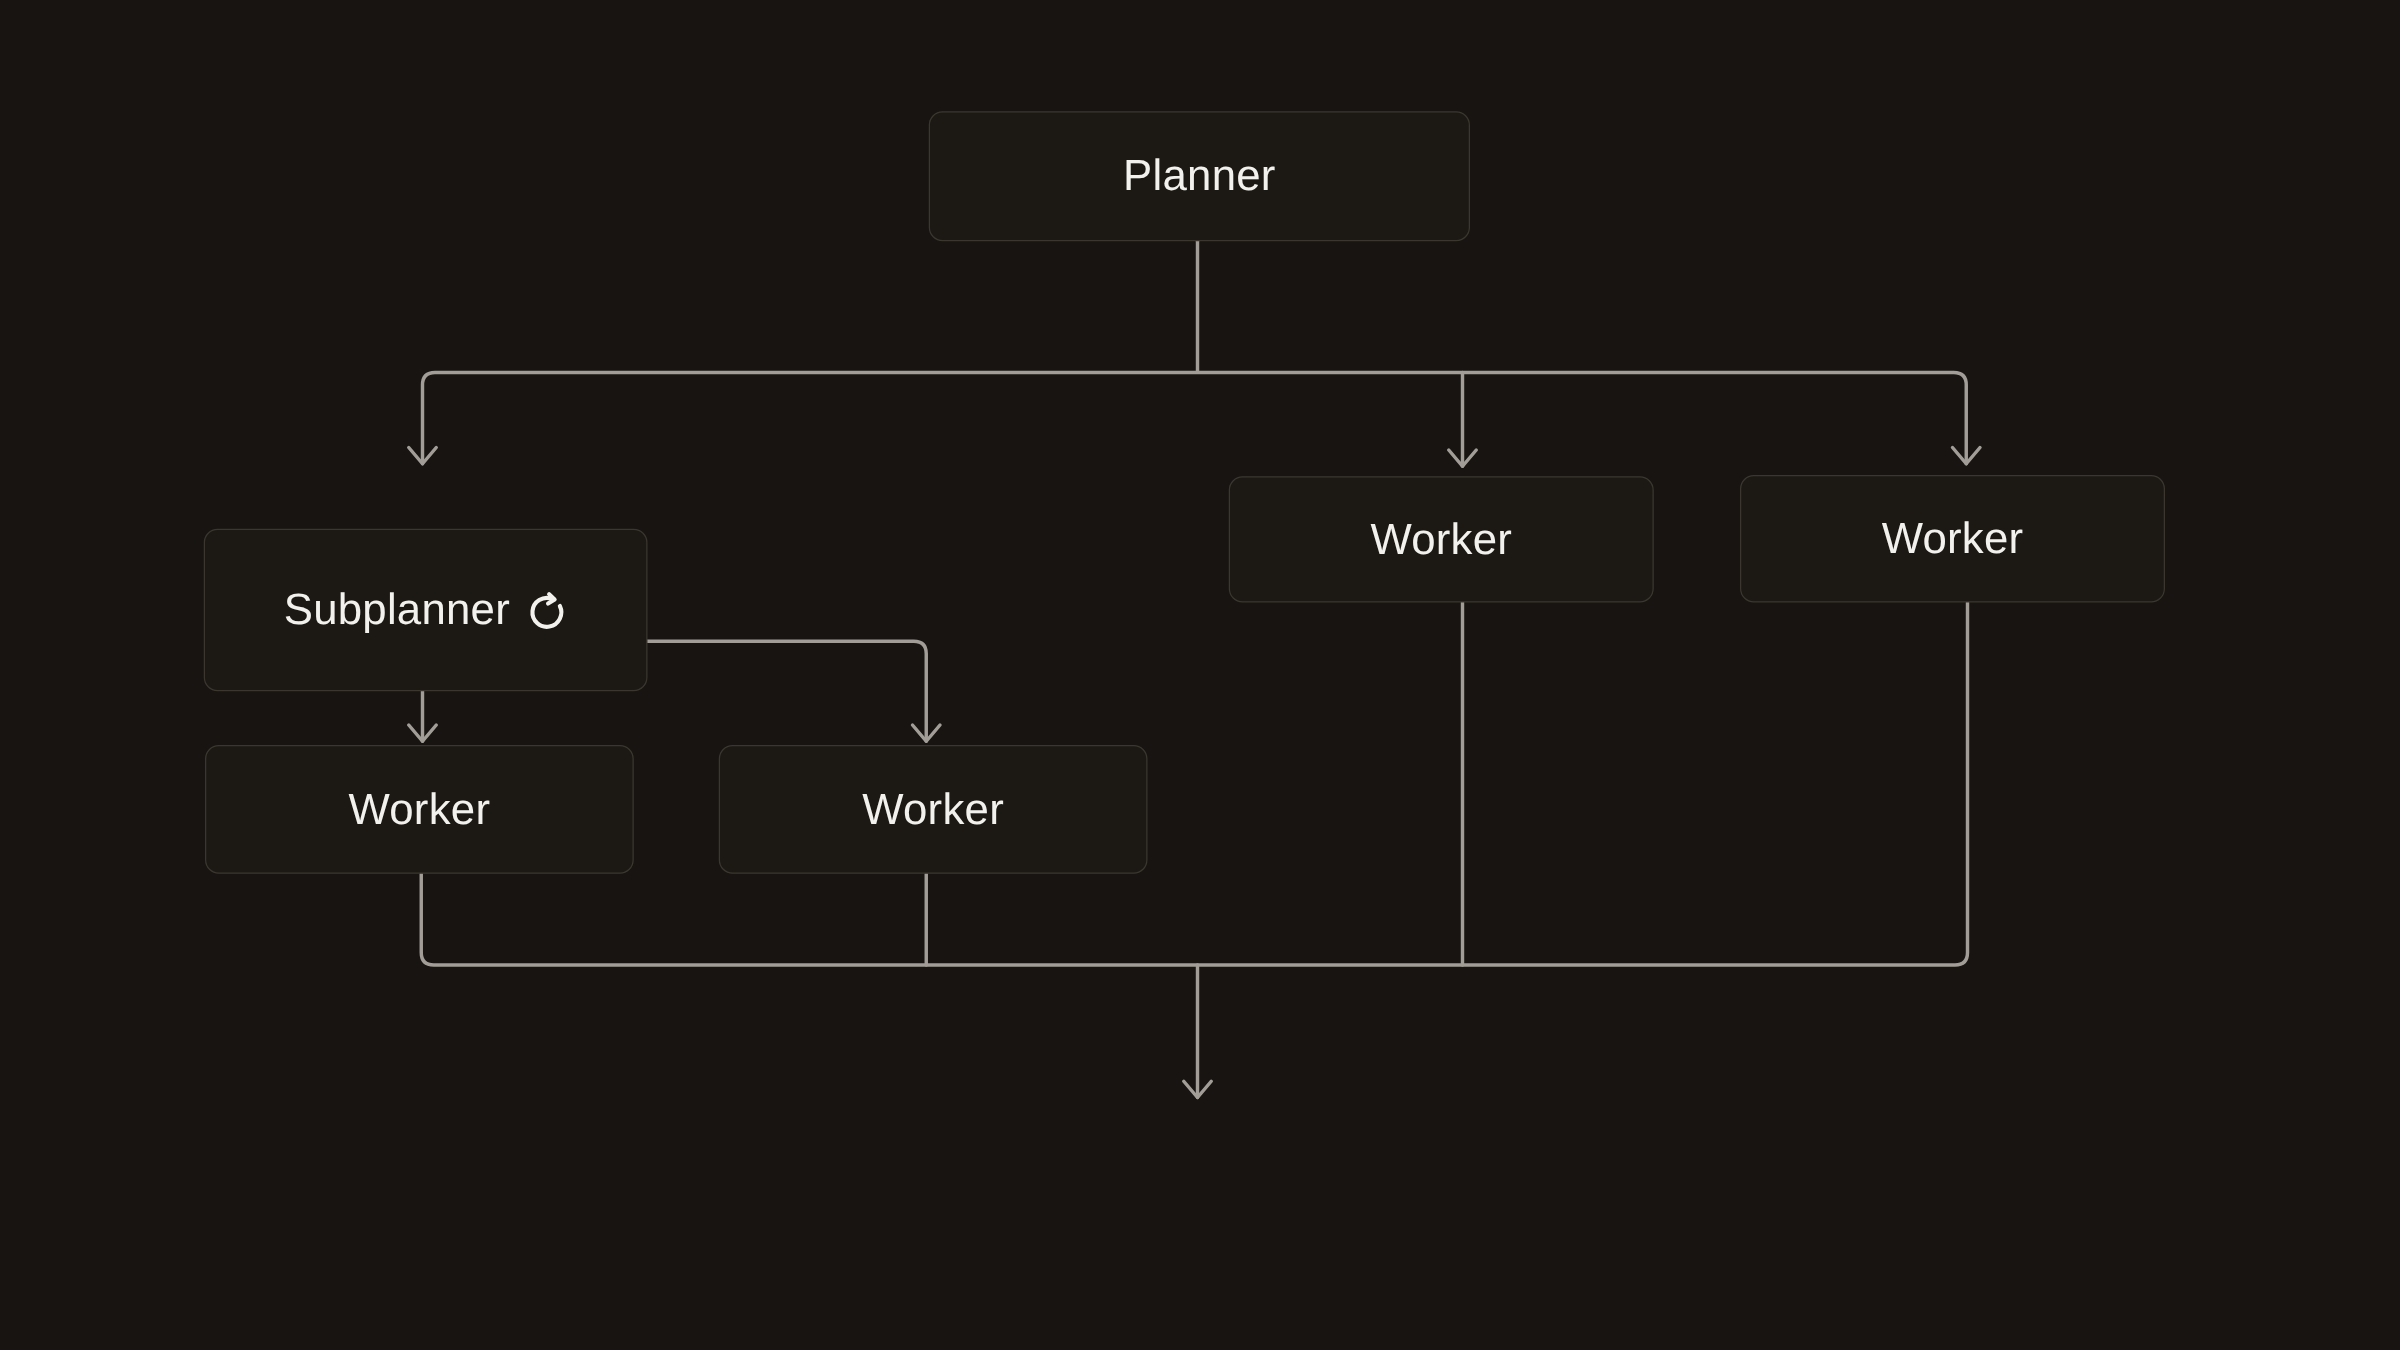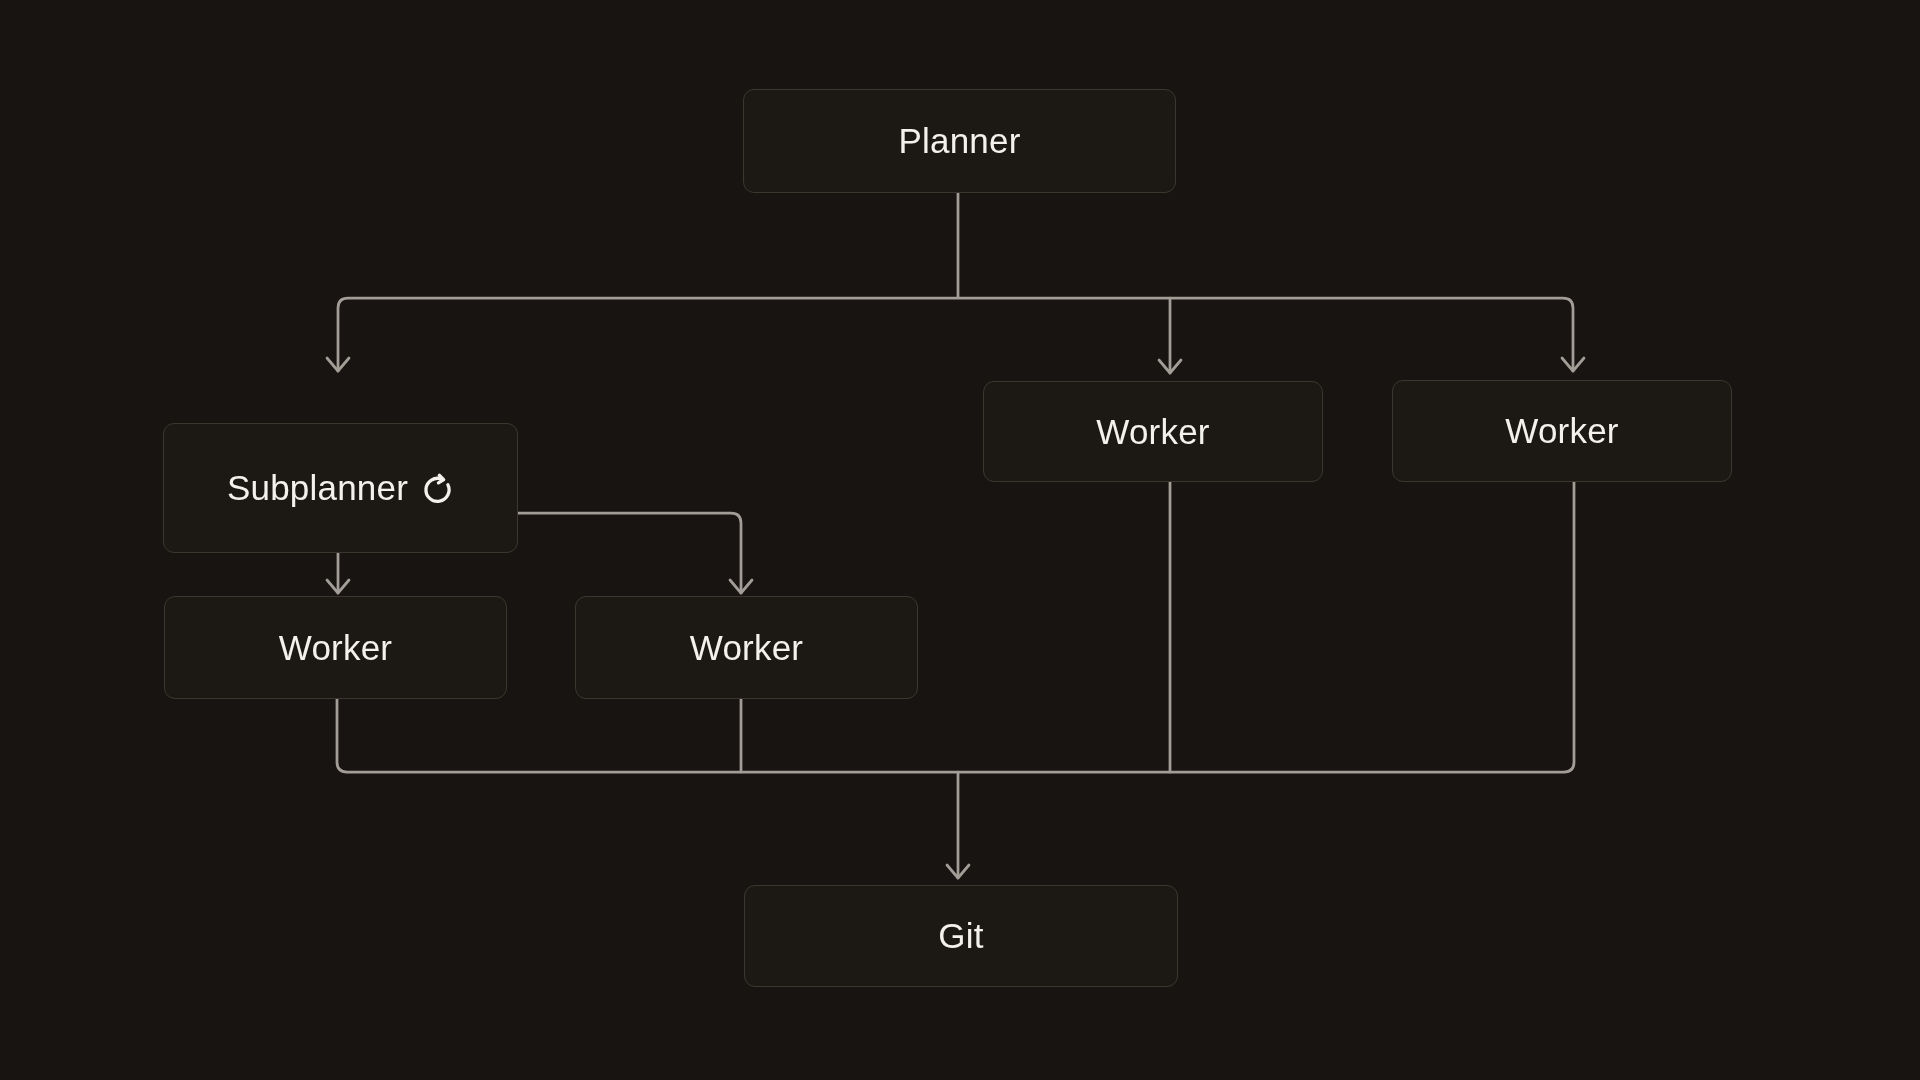--- a/index.html
+++ b/index.html
@@ -109,17 +109,14 @@
   </div>
 
   <div class="node node-worker-sub1">
     <span>Worker</span>
   </div>
 
   <div class="node node-worker-sub2">
     <span>Worker</span>
   </div>
 
-  <div class="node node-git">
-    <span>Git</span>
-  </div>
 
 </div>
 
 </body></html>

